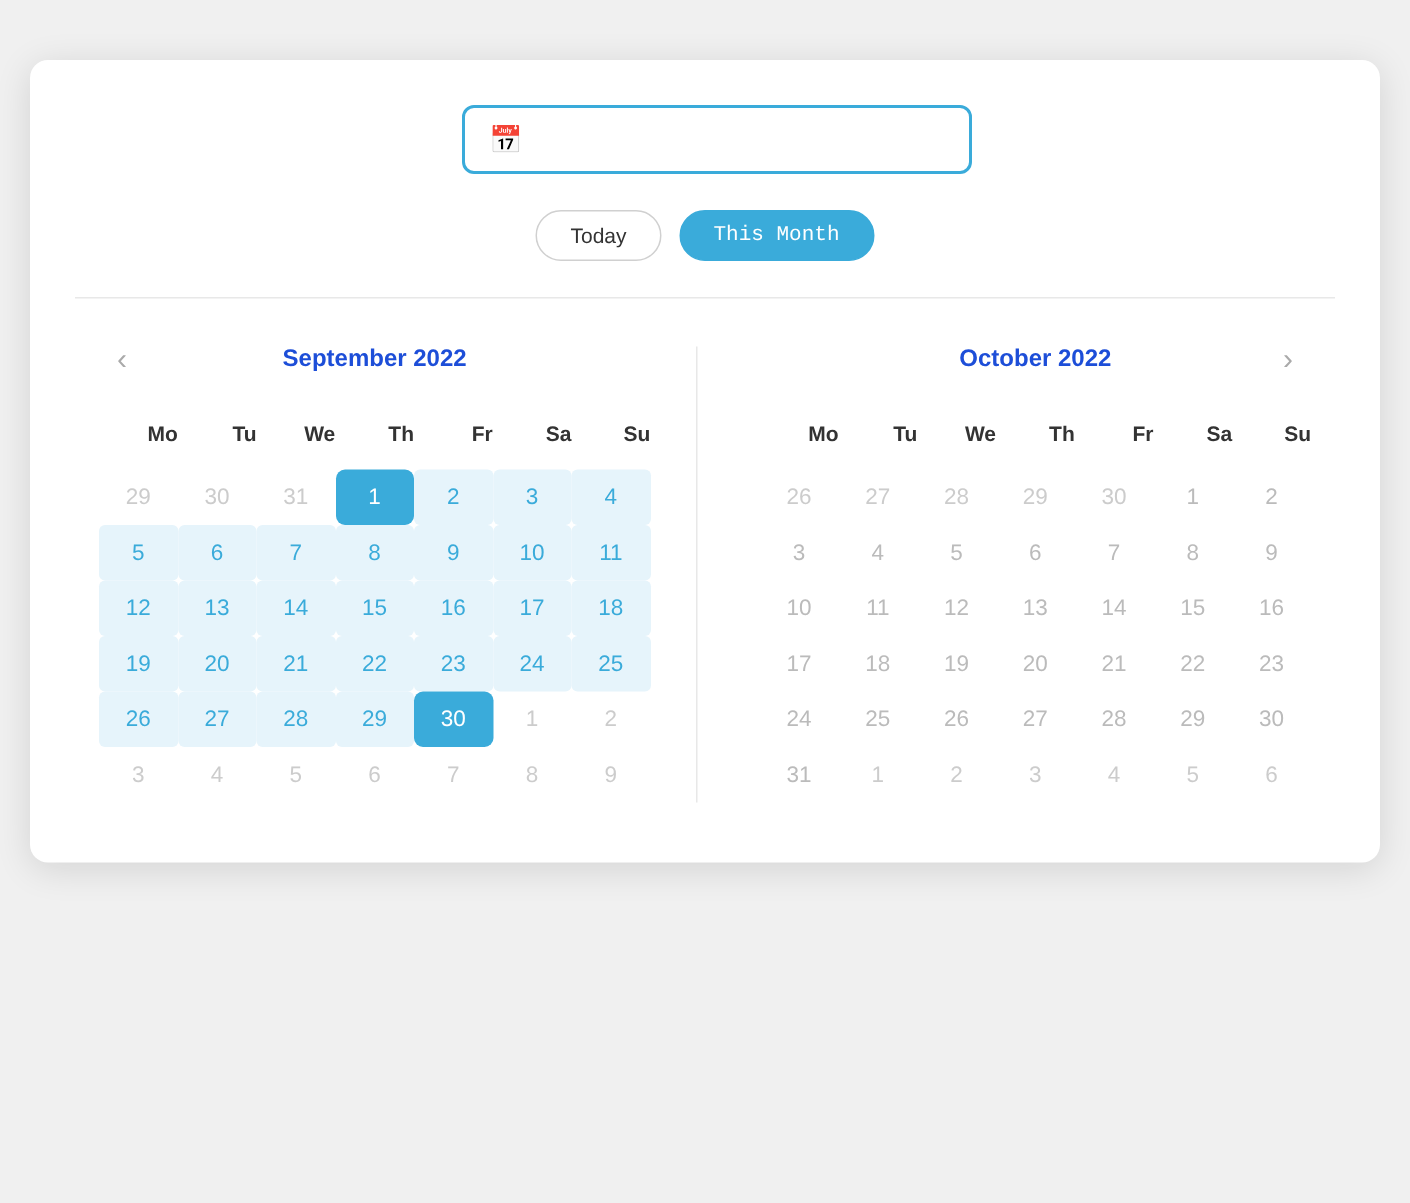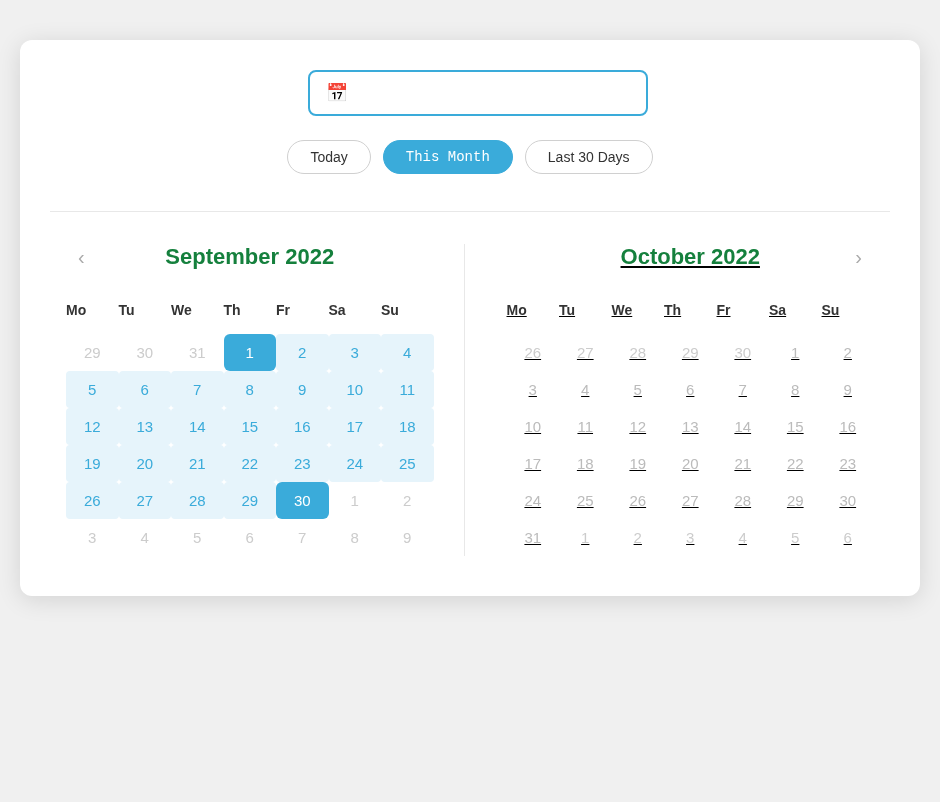--- a/index.html
+++ b/index.html
@@ -50,21 +50,21 @@
       font-size: 15px;
       font-weight: 500;
     }
     
     .presets-row {
       display: flex;
       justify-content: center;
       gap: 12px;
       margin-bottom: 32px;
       border-bottom: 1px solid #e8e8e8;
-      padding-bottom: 37px;
+      padding-bottom: 24px;
     }
     .preset-btn {
       border: 1.5px solid #d0d0d0;
       border-radius: 20px;
       background: #fff;
       padding: 8px 22px;
       font-size: 14px;
       color: #333;
       cursor: pointer;
       font-weight: 500;
@@ -84,53 +84,52 @@
     .calendar {
       flex: 1;
       padding: 0 16px;
     }
     .calendar:first-child {
       border-right: 1px solid #e8e8e8;
       padding-right: 30px;
     }
     .calendar:last-child {
       padding-left: 42px;
-      text-decoration: underline;
     }
     .cal-header {
       display: flex;
       align-items: center;
       justify-content: center;
       margin-bottom: 24px;
       position: relative;
     }
     .cal-nav {
       background: none;
       border: none;
       cursor: pointer;
       color: #aaa;
       font-size: 20px;
       padding: 4px 12px;
       position: absolute;
     }
     .cal-nav.left { left: 0; }
     .cal-nav.right { right: 0; }
     .cal-title {
-      font-size: 22px;
+      font-size: 16px;
       font-weight: 700;
-      color: #15803d;
+      color: #1d4ed8;
     }
     
     .cal-grid {
       display: grid;
       grid-template-columns: repeat(7, 1fr);
       gap: 0;
     }
     .dow-header {
-      text-align: left;
+      text-align: right;
       font-size: 14px;
       font-weight: 700;
       color: #333;
       padding: 8px 0 16px;
     }
     .cal-day {
       text-align: center;
       padding: 10px 4px;
       font-size: 15px;
       cursor: pointer;
@@ -168,21 +167,20 @@
     <span class="date-range-label"></span>
     <div class="date-range-input">
       <span class="calendar-icon">📅</span>
       <span class="date-range-text"></span>
     </div>
   </div>
 
   <div class="presets-row" id="presets-container">
       <button class="preset-btn">Today</button>
       <button class="preset-btn active">This Month</button>
-      <button class="preset-btn">Last 30 Days</button>
     </div>
 
   <div class="calendars-row" id="calendars-container">
       <div class="calendar">
         <div class="cal-header">
           <button class="cal-nav left">‹</button>
           <span class="cal-title">September 2022</span>
         </div>
         <div class="cal-grid">
           <div class="dow-header">Mo</div>

